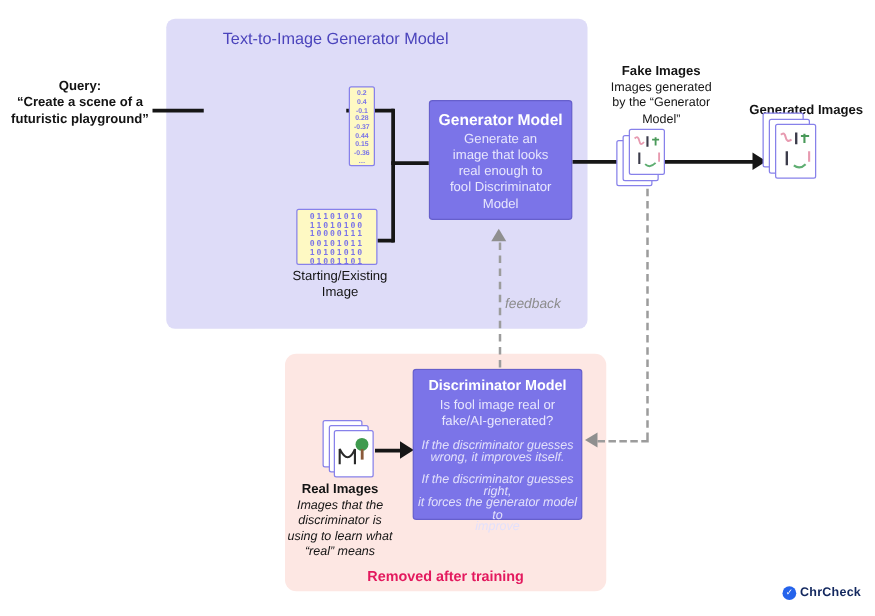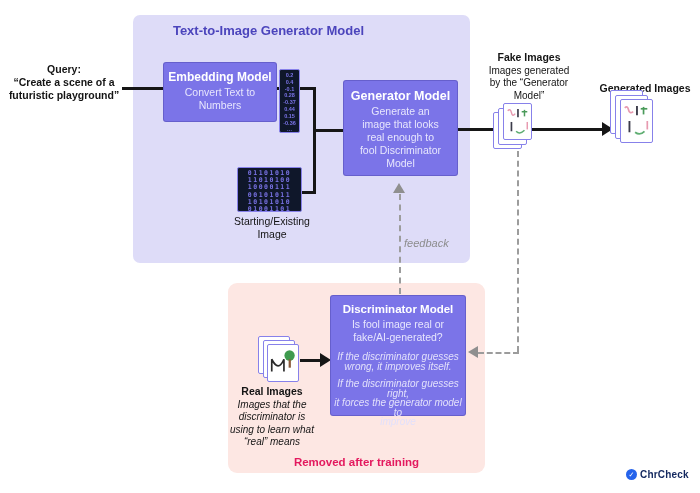--- a/index.html
+++ b/index.html
@@ -7,37 +7,37 @@
   body { font-family:"Liberation Sans","DejaVu Sans",sans-serif; }
   .canvas { position:relative; width:700px; height:493px; background:#ffffff; overflow:hidden; }
 
   
   .main-box { position:absolute; left:133px; top:15px; width:337px; height:248px;
               background:#dedcf8; border-radius:7px; z-index:0; }
   .pink-box { position:absolute; left:228px; top:283px; width:257px; height:190px;
               background:#fde7e3; border-radius:9px; z-index:0; }
 
   .main-title { position:absolute; left:133px; top:23px; width:271px; text-align:center;
-                font-size:13px; font-weight:bold; color:#4b44bc; z-index:2; }
+                font-size:13px; font-weight:normal; color:#4b44bc; z-index:2; }
 
   
   .model-box { position:absolute; background:#7b74e8; border:1px solid rgba(40,30,120,.25);
                border-radius:3px; text-align:center; color:#ffffff; z-index:2; }
   .model-box .mb-title { font-weight:bold; font-size:12px; }
   .model-box .mb-body  { font-size:10.5px; color:#e7e6fd; line-height:13px; margin-top:2px; white-space:pre-line; }
   .box-embedding { left:163px; top:62px; width:114px; height:60px; padding-top:7px; }
   .box-generator { left:343px; top:80px; width:115px; height:96px; padding-top:8px; }
   .box-generator .mb-title { font-size:12.5px; }
   .box-discriminator { left:330px; top:295px; width:136px; height:121px; padding-top:7px; }
   .box-discriminator .mb-title { font-size:11.5px; }
   .box-discriminator .mb-body { margin-top:3px; }
   .mb-note { font-size:10px; font-style:italic; color:#e2e0fb; line-height:9.5px; margin-top:8px; white-space:pre-line; }
 
   
-  .data-box { position:absolute; background:#0f172a; border:1.5px solid #8781ea; border-radius:2px;
+  .data-box { position:absolute; background:#fef9c3; border:1.5px solid #8781ea; border-radius:2px;
               color:#7b74e8; font-weight:bold; text-align:center; z-index:3; white-space:pre-line; }
   .vector-box { left:279px; top:69px; width:21px; height:64px; font-size:5.5px; line-height:6.8px; padding-top:2px; }
   .binary-box { left:237px; top:167px; width:65px; height:45px; font-size:6.5px; line-height:7.2px;
                 padding-top:2px; letter-spacing:1.5px; font-family:"DejaVu Sans Mono","Liberation Mono",monospace; }
 
   
   .line-h { position:absolute; height:2.5px; background:#161616; z-index:1; }
   .line-v { position:absolute; width:2.5px;  background:#161616; z-index:1; }
   .arrow-right-black { position:absolute; width:0; height:0; z-index:1;
         border-top:7px solid transparent; border-bottom:7px solid transparent; border-left:11px solid #161616; }
@@ -101,25 +101,20 @@
   <div class="line-h" style="left:300px; top:359px; width:22px;"></div>
   <div class="arrow-right-black" style="left:320px; top:353px;"></div>
 
   <div class="dash-v" style="left:399px; top:194px; height:100px;"></div>
   <div class="arrow-up-gray" style="left:393px; top:183px;"></div>
   <div class="dash-v" style="left:517px; top:151px; height:201px;"></div>
   <div class="dash-h" style="left:478px; top:352px; width:41px;"></div>
   <div class="arrow-left-gray" style="left:468px; top:346px;"></div>
   <div class="txt feedback-label">feedback</div>
 
-  <div class="model-box box-embedding">
-    <div class="mb-title">Embedding Model</div>
-    <div class="mb-body">Convert Text to
-Numbers</div>
-  </div>
 
   <div class="data-box vector-box">0.2
 0.4
 -0.1
 0.28
 -0.37
 0.44
 0.15
 -0.36
 …</div>

